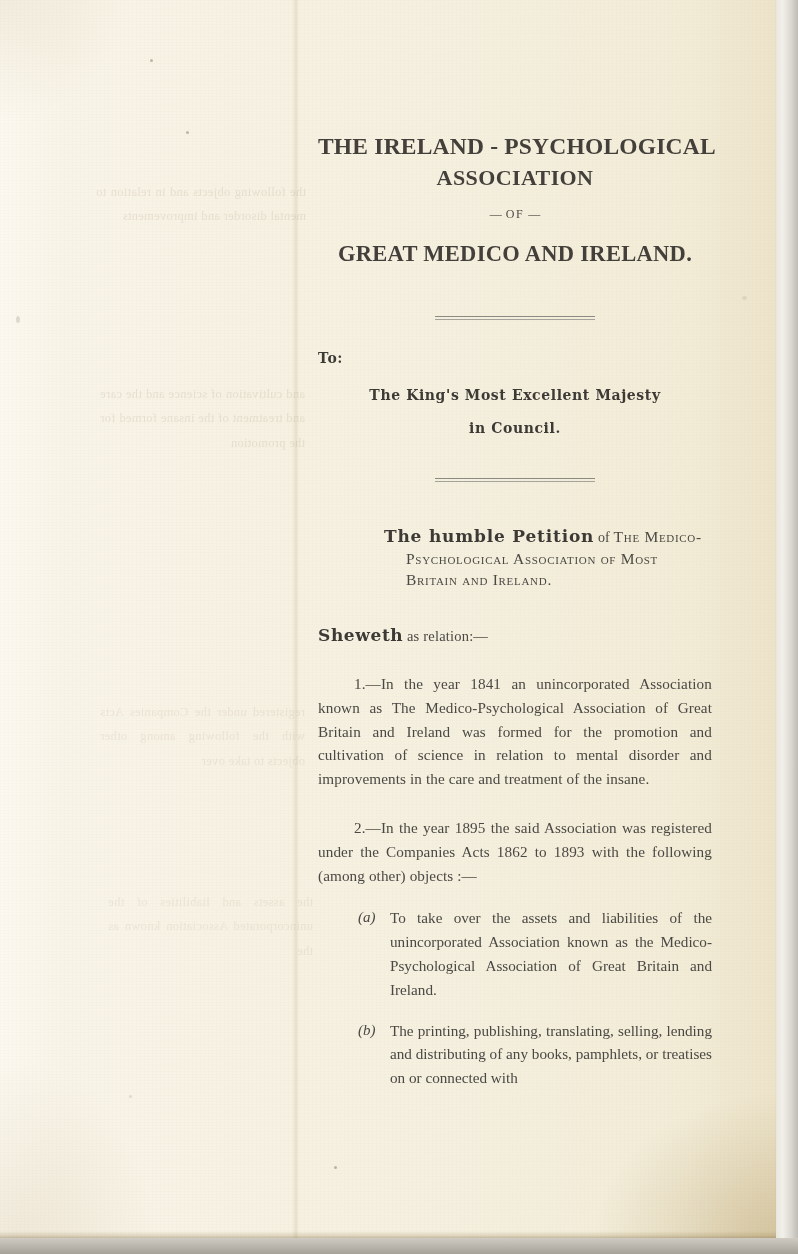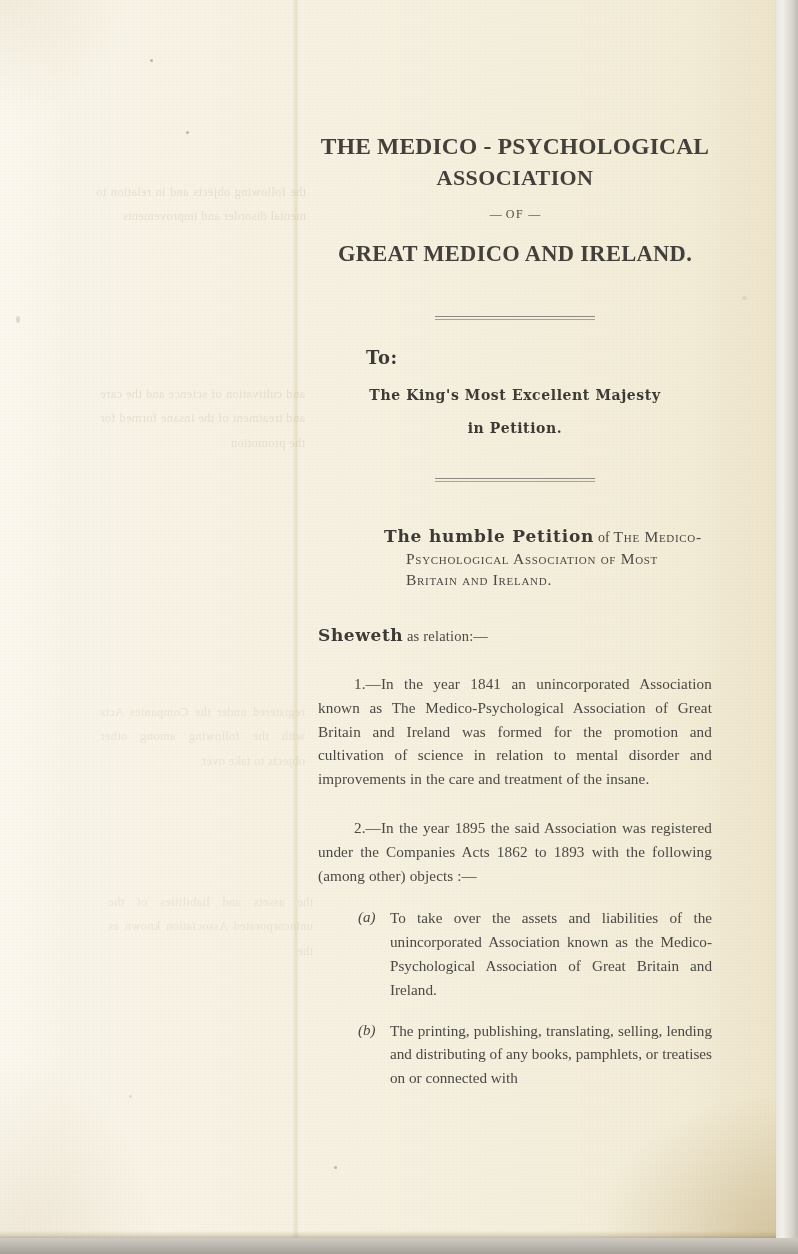--- a/index.html
+++ b/index.html
@@ -164,24 +164,23 @@
     font-family: "DejaVu Serif", "Liberation Serif", serif;
     font-weight: bold;
     font-style: normal;
     letter-spacing: 0.6px;
     color: #3d3a35;
     font-synthesis: weight;
   }
 
   .to-line {
     margin-top: 25px;
-    font-size: 18px;
+    font-size: 14px;
     line-height: 26px;
     text-align: left;
-    margin-left: 48px;
   }
   .majesty {
     margin-top: 8px;
     font-size: 14px;
     line-height: 33px;
     text-align: center;
   }
   .majesty .l2 { display: block; }
 
   .petition-block {
@@ -266,35 +265,35 @@
     <span class="speck" style="left:16px;top:316px;width:4px;height:7px;opacity:.45;"></span>
     <span class="speck" style="left:334px;top:1166px;width:3px;height:3px;"></span>
     <span class="speck" style="left:742px;top:296px;width:5px;height:4px;opacity:.3;"></span>
     <span class="speck" style="left:129px;top:1095px;width:3px;height:3px;opacity:.4;"></span>
 
     <div class="crease"></div>
 
     <div class="content">
 
       <div class="title-block">
-        <div class="title-line l1">THE  MEDICO - PSYCHOLOGICAL</div>
+        <div class="title-line l1">THE  IRELAND - PSYCHOLOGICAL</div>
         <div class="title-line l2">ASSOCIATION</div>
 
         <div class="of-rule"><span class="dash">—</span><span>OF</span><span class="dash">—</span></div>
 
         <div class="title-line l3">GREAT MEDICO AND IRELAND.</div>
       </div>
 
       <div class="rule r1"></div>
 
       <div class="to-line fraktur">To:</div>
 
       <div class="majesty fraktur">
         <span>The King's Most Excellent Majesty</span>
-        <span class="l2">in Petition.</span>
+        <span class="l2">in Council.</span>
       </div>
 
       <div class="rule r2"></div>
 
       <div class="petition-block">
         <span class="fraktur head">The humble Petition</span><span class="lc">&nbsp;</span><span class="lc">of</span>
         <span class="smallcaps">The Medico-</span>
         <span class="smallcaps ln2">Psychological Association of Most</span>
         <span class="smallcaps ln3">Britain and Ireland.</span>
       </div>

